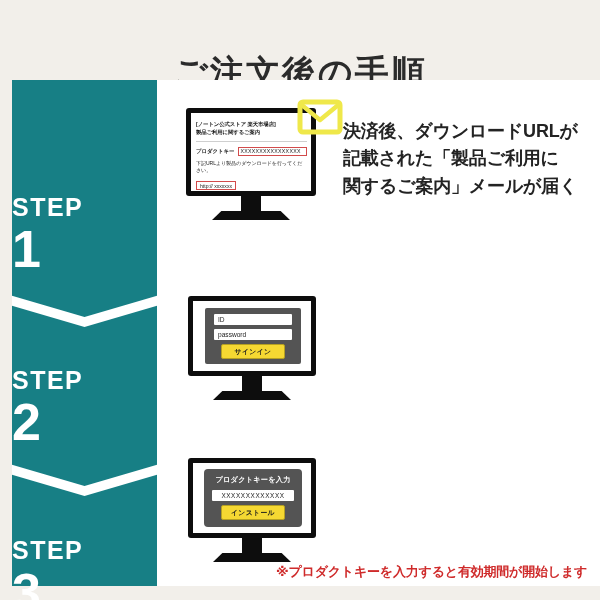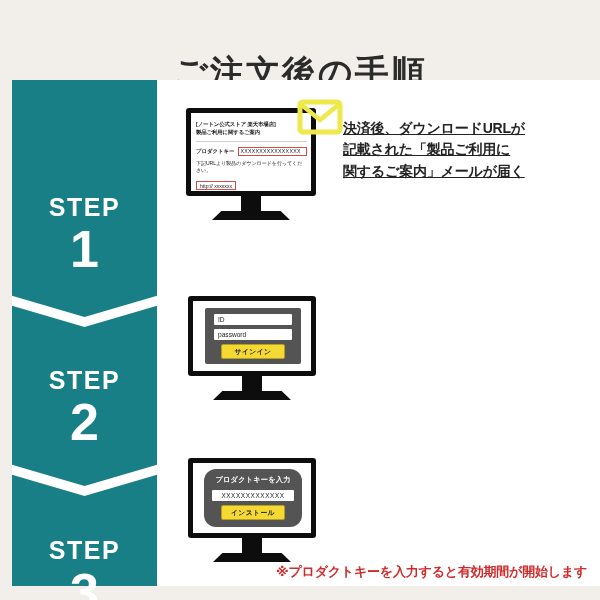--- a/index.html
+++ b/index.html
@@ -61,21 +61,20 @@
     overflow: hidden;
   }
   .chev svg { display: block; }
   .chev-1 { top: 215px; }
   .chev-2 { top: 384px; }
 
   .step-block {
     position: absolute;
     left: 0;
     width: 145px;
-    text-align: center;
     color: #ffffff;
   }
   .step-1 { top: 115px; }
   .step-2 { top: 288px; }
   .step-3 { top: 458px; }
   .step-word {
     font-size: 25px;
     font-weight: bold;
     letter-spacing: 1.5px;
     line-height: 1;
@@ -86,26 +85,25 @@
     font-weight: bold;
     line-height: 1.05;
     color: #ffffff;
     margin-top: 2px;
   }
 
   
   .desc {
     position: absolute;
     color: #232323;
-    font-size: 14px;
+    font-size: 18px;
     font-weight: bold;
     line-height: 1.52;
     letter-spacing: -0.2px;
     white-space: pre-line;
-    text-decoration: underline;
   }
   .desc-1 { left: 343px; top: 118px; width: 252px; }
   .desc-2 { left: 343px; top: 306px; width: 252px; }
   .desc-3 { left: 343px; top: 478px; width: 252px; }
 
   
   .monitor { position: absolute; }
   .screen-frame {
     background: #0d0d0d;
     border-radius: 3px;
@@ -239,21 +237,21 @@
   
   .mon3 { left: 188px; top: 458px; }
   .mon3 .screen-frame { width: 128px; height: 80px; box-sizing: border-box; }
   .pk-card {
     position: absolute;
     left: 11px;
     top: 6px;
     width: 98px;
     height: 58px;
     background: #545454;
-    border-radius: 12px;
+    border-radius: 4px;
     padding: 6px 8px;
     box-sizing: border-box;
     text-align: center;
   }
   .pk-title {
     color: #ffffff;
     font-size: 7.2px;
     font-weight: bold;
     letter-spacing: 0.2px;
     margin-bottom: 5px;

